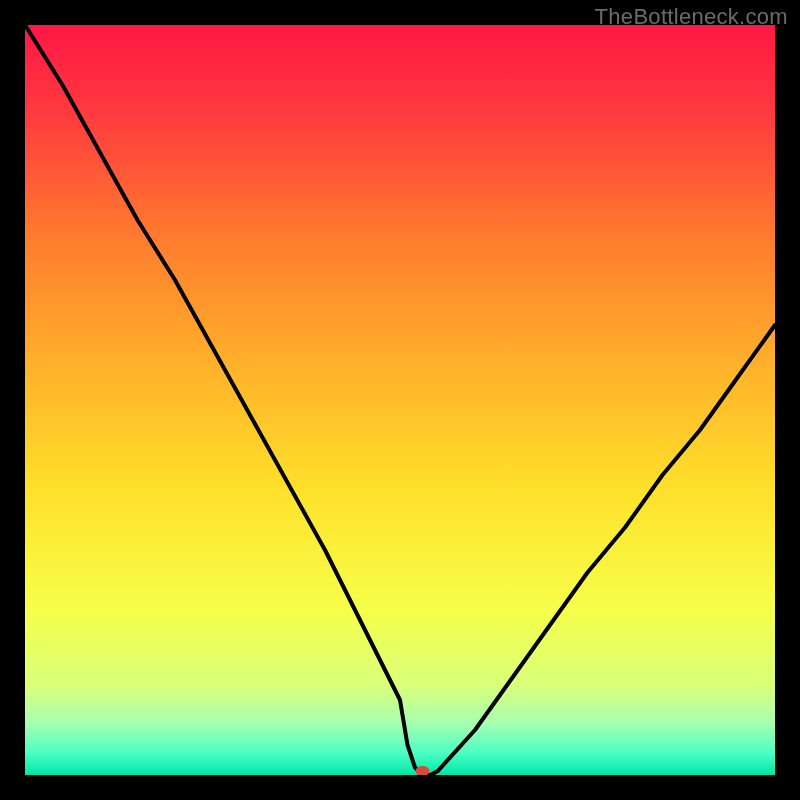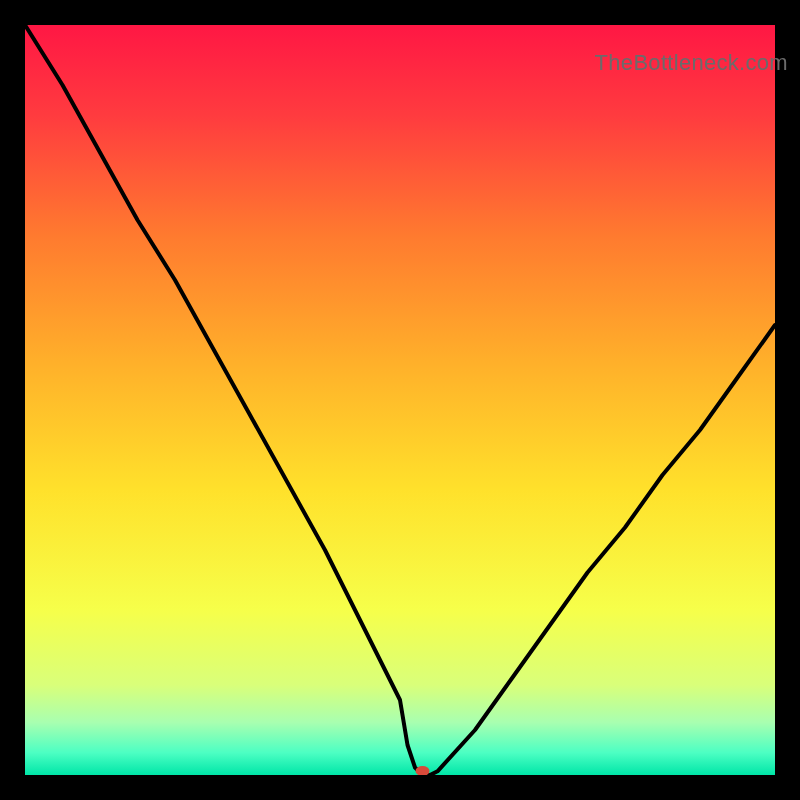--- a/index.html
+++ b/index.html
@@ -19,21 +19,20 @@
   }
   .watermark {
     position: absolute;
     top: 4px;
     right: 12px;
     color: #6b6b6b;
     font-size: 22px;
     font-weight: 500;
     letter-spacing: 0.3px;
     z-index: 3;
-    margin-top: 46px;
   }
   .plot {
     position: absolute;
     left: 25px;
     top: 25px;
     width: 750px;
     height: 750px;
   }
   .plot svg {
     display: block;

